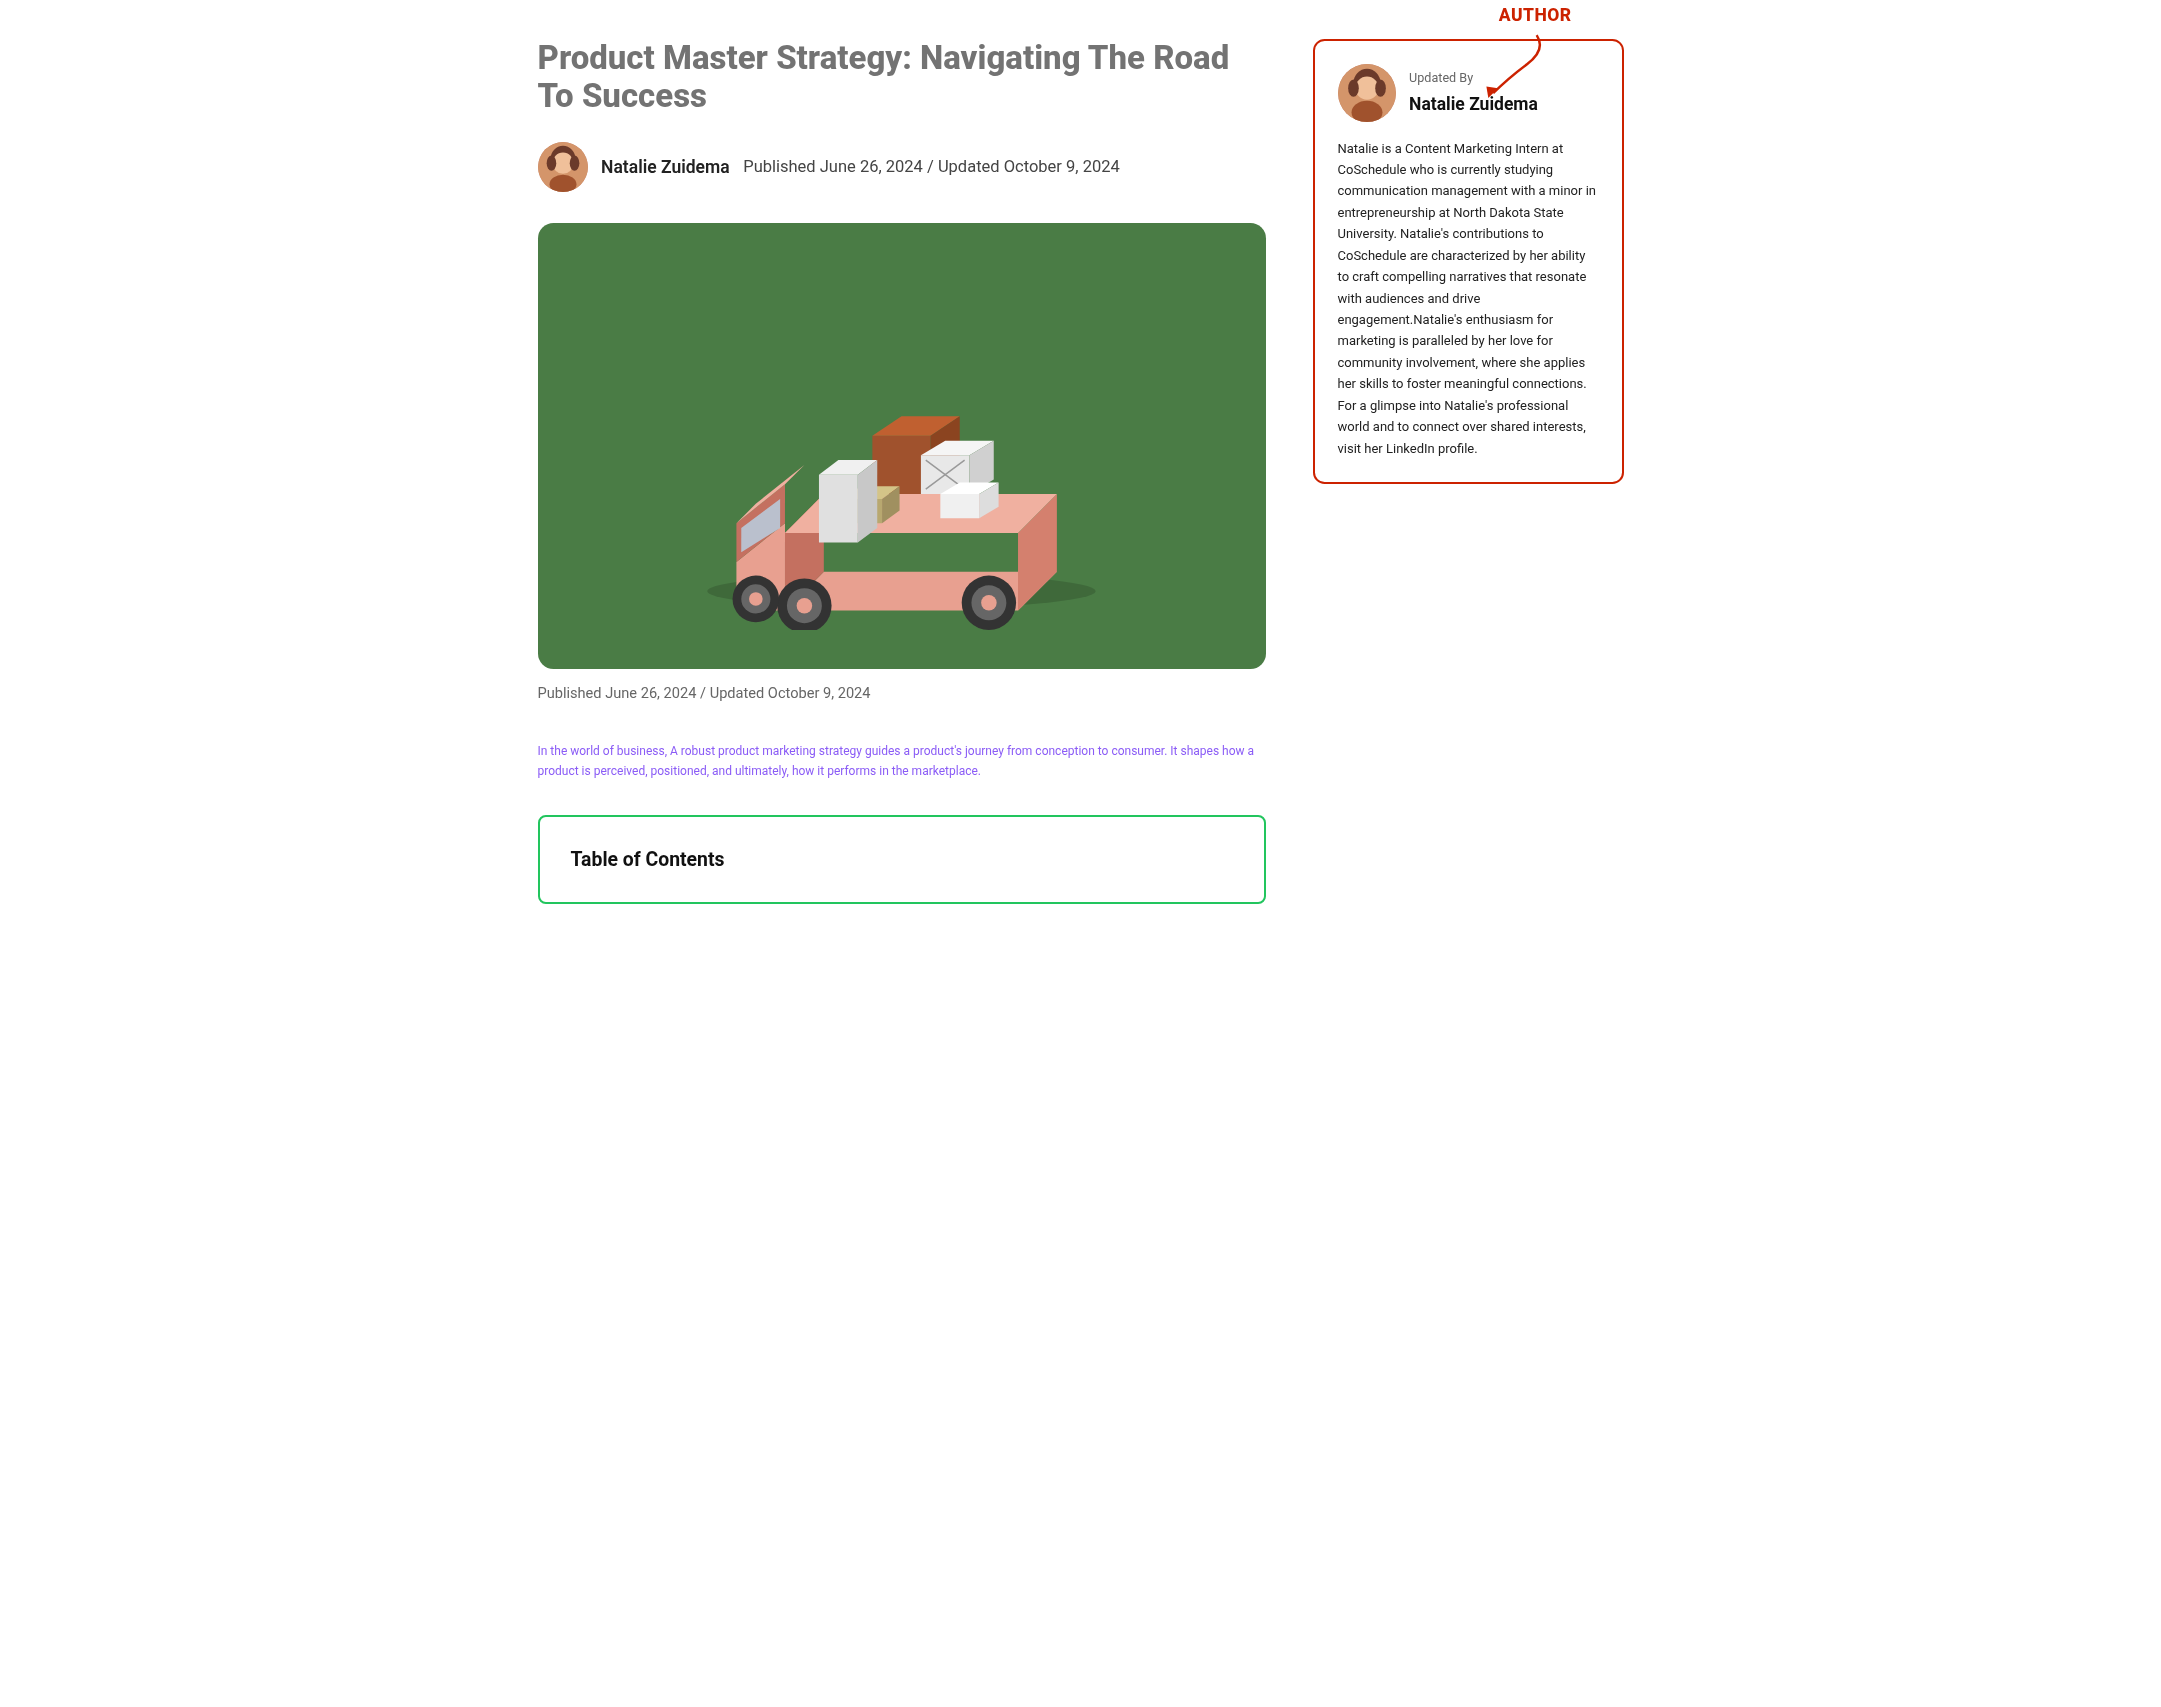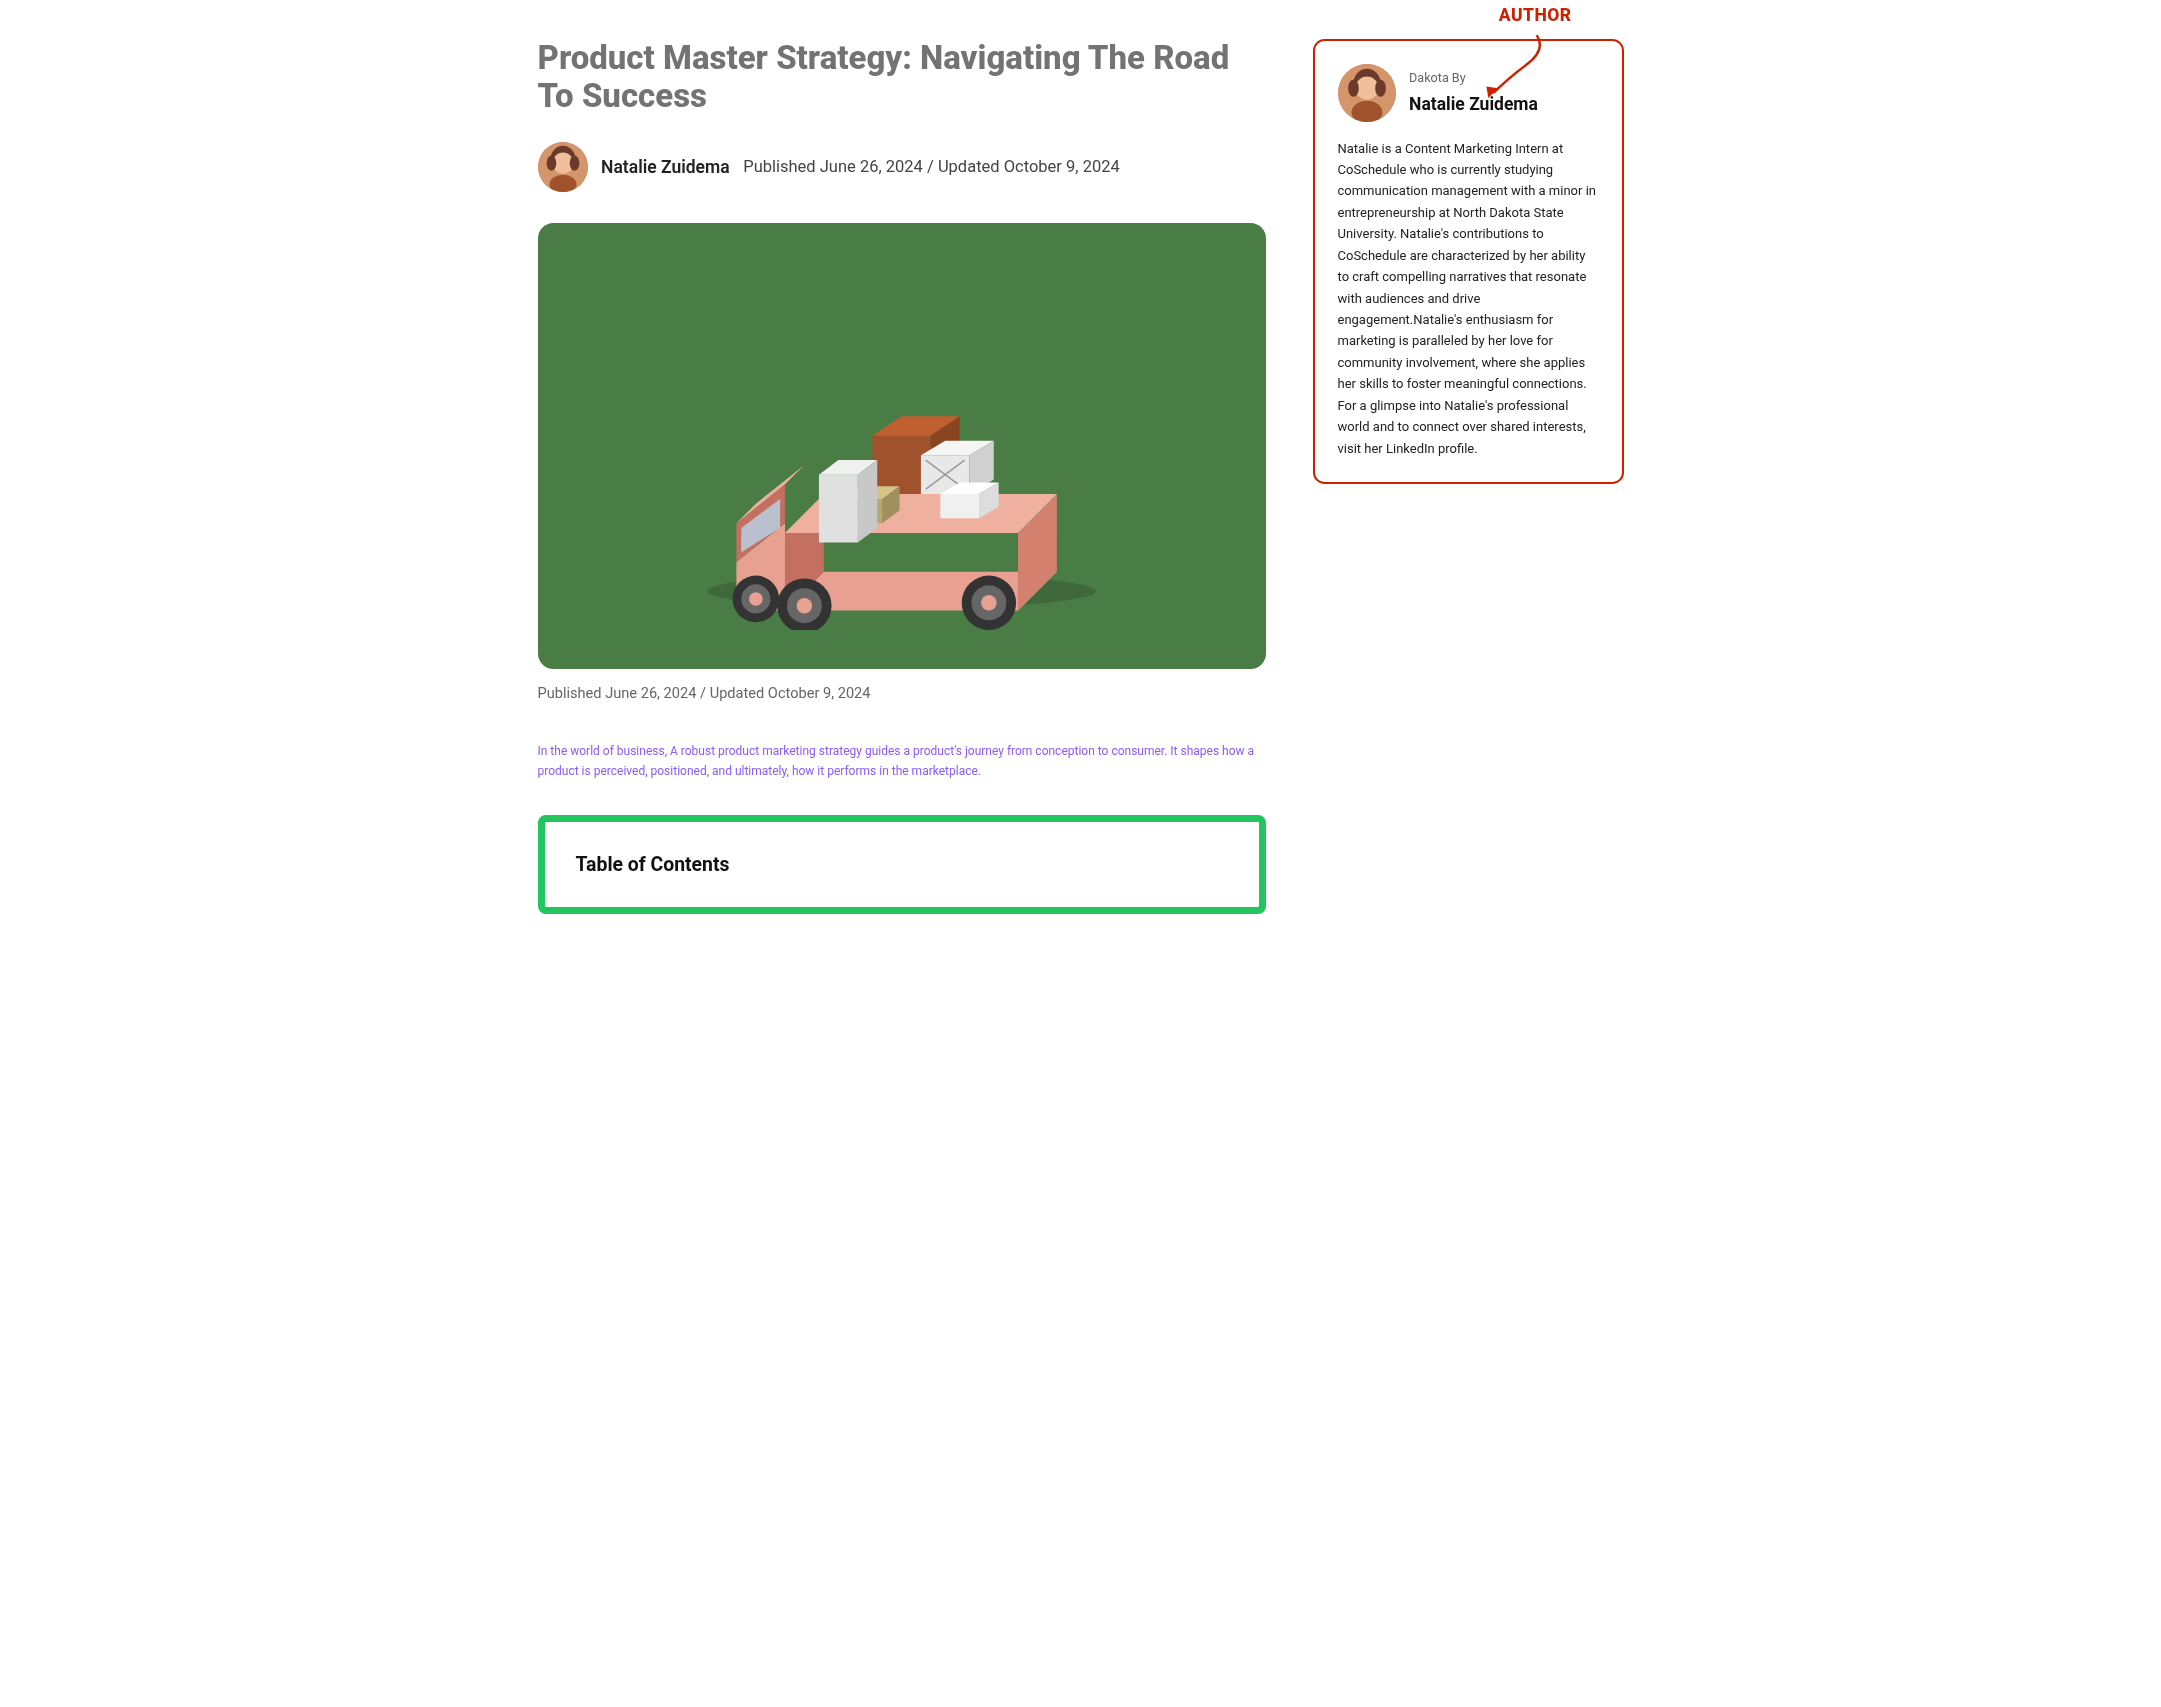--- a/index.html
+++ b/index.html
@@ -99,21 +99,21 @@
     
     .article-body {
       font-size: 12px;
       color: #8b5cf6;
       line-height: 1.7;
       margin-bottom: 33px;
     }
 
     
     .toc-box {
-      border: 7px solid #22c55e;
+      border: 2px solid #22c55e;
       border-radius: 7.8px;
       padding: 27px 31px;
     }
     .toc-title {
       font-size: 19.4px;
       font-weight: 700;
       color: #111;
     }
 
     
@@ -302,21 +302,21 @@
             <svg viewBox="0 0 60 60" xmlns="http://www.w3.org/2000/svg">
               <circle cx="30" cy="30" r="30" fill="#d4956a"></circle>
               <ellipse cx="30" cy="20" rx="14" ry="15" fill="#6b3a2a"></ellipse>
               <circle cx="30" cy="25" r="12" fill="#f0c09a"></circle>
               <ellipse cx="30" cy="50" rx="16" ry="12" fill="#a0522d"></ellipse>
               <ellipse cx="16" cy="25" rx="5.5" ry="9" fill="#6b3a2a"></ellipse>
               <ellipse cx="44" cy="25" rx="5.5" ry="9" fill="#6b3a2a"></ellipse>
             </svg>
           </div>
           <div>
-            <div class="author-card-written">Dakota By</div>
+            <div class="author-card-written">Updated By</div>
             <div class="author-card-name">Natalie Zuidema</div>
           </div>
         </div>
         <p class="author-card-bio">Natalie is a Content Marketing Intern at CoSchedule who is currently studying communication management with a minor in entrepreneurship at North Dakota State University. Natalie's contributions to CoSchedule are characterized by her ability to craft compelling narratives that resonate with audiences and drive engagement.Natalie's enthusiasm for marketing is paralleled by her love for community involvement, where she applies her skills to foster meaningful connections. For a glimpse into Natalie's professional world and to connect over shared interests, visit her LinkedIn profile.</p>
       </div>
 
     </div>
   </div>
 </div>
 

